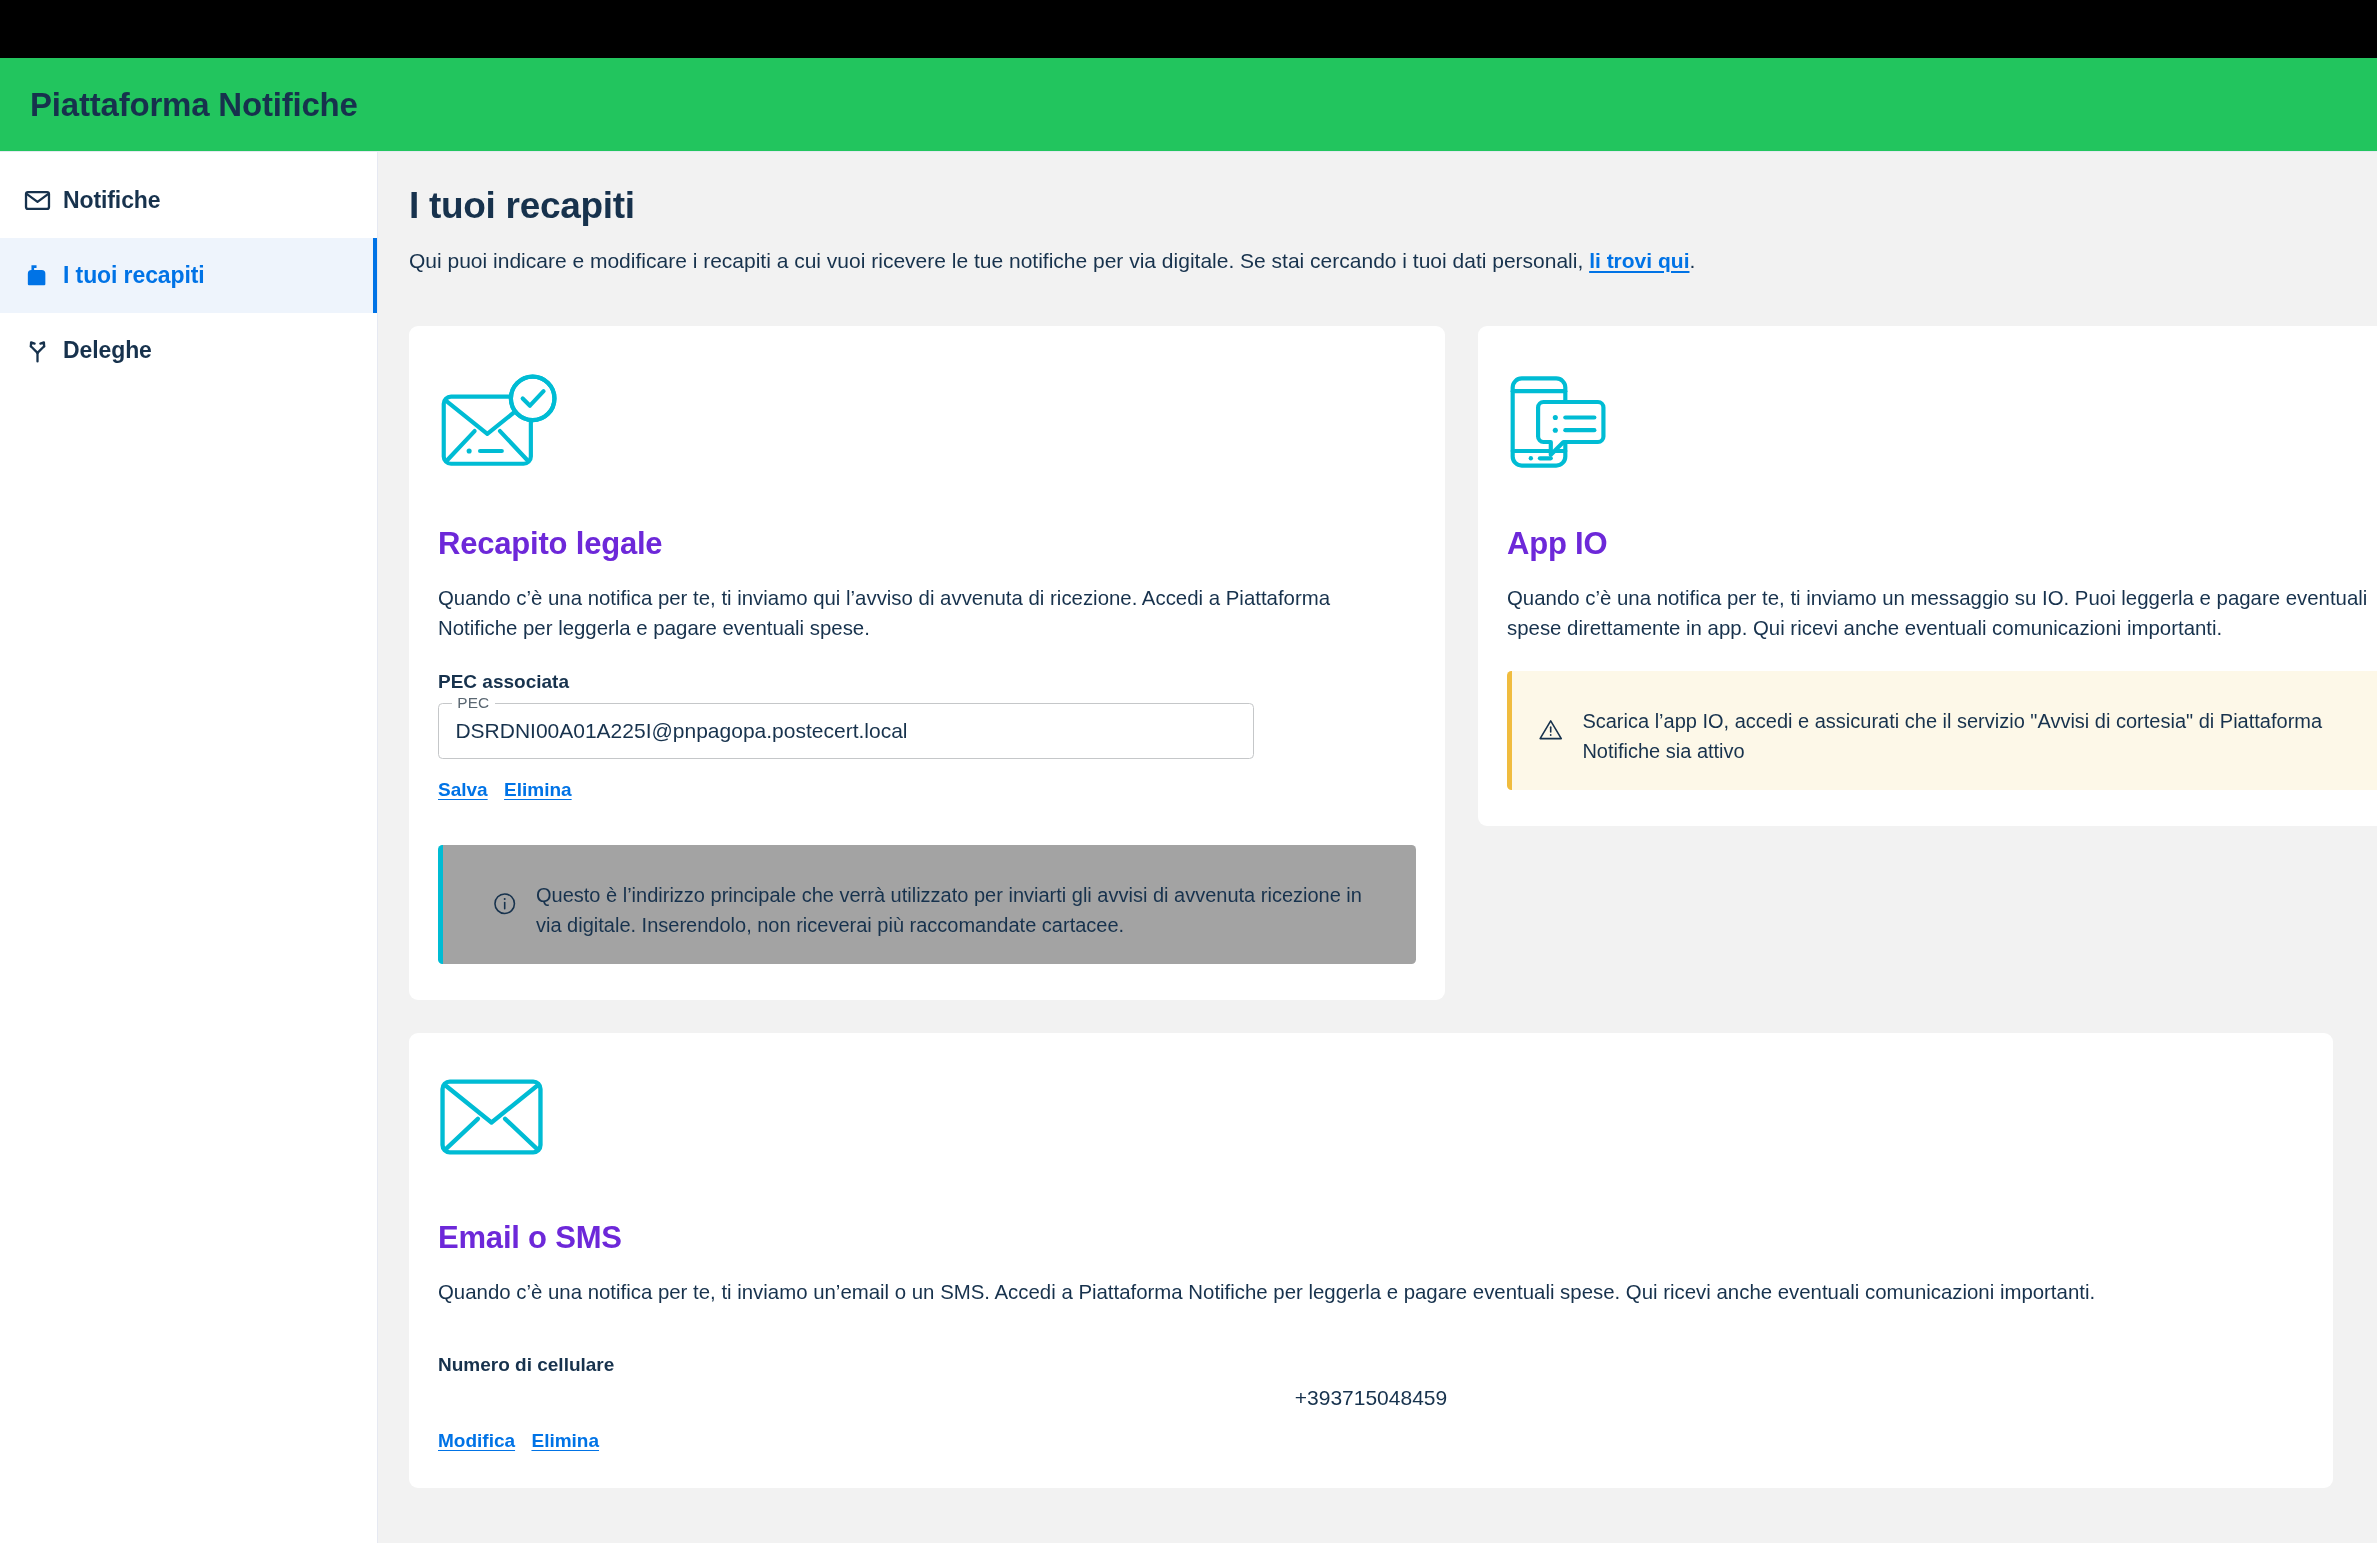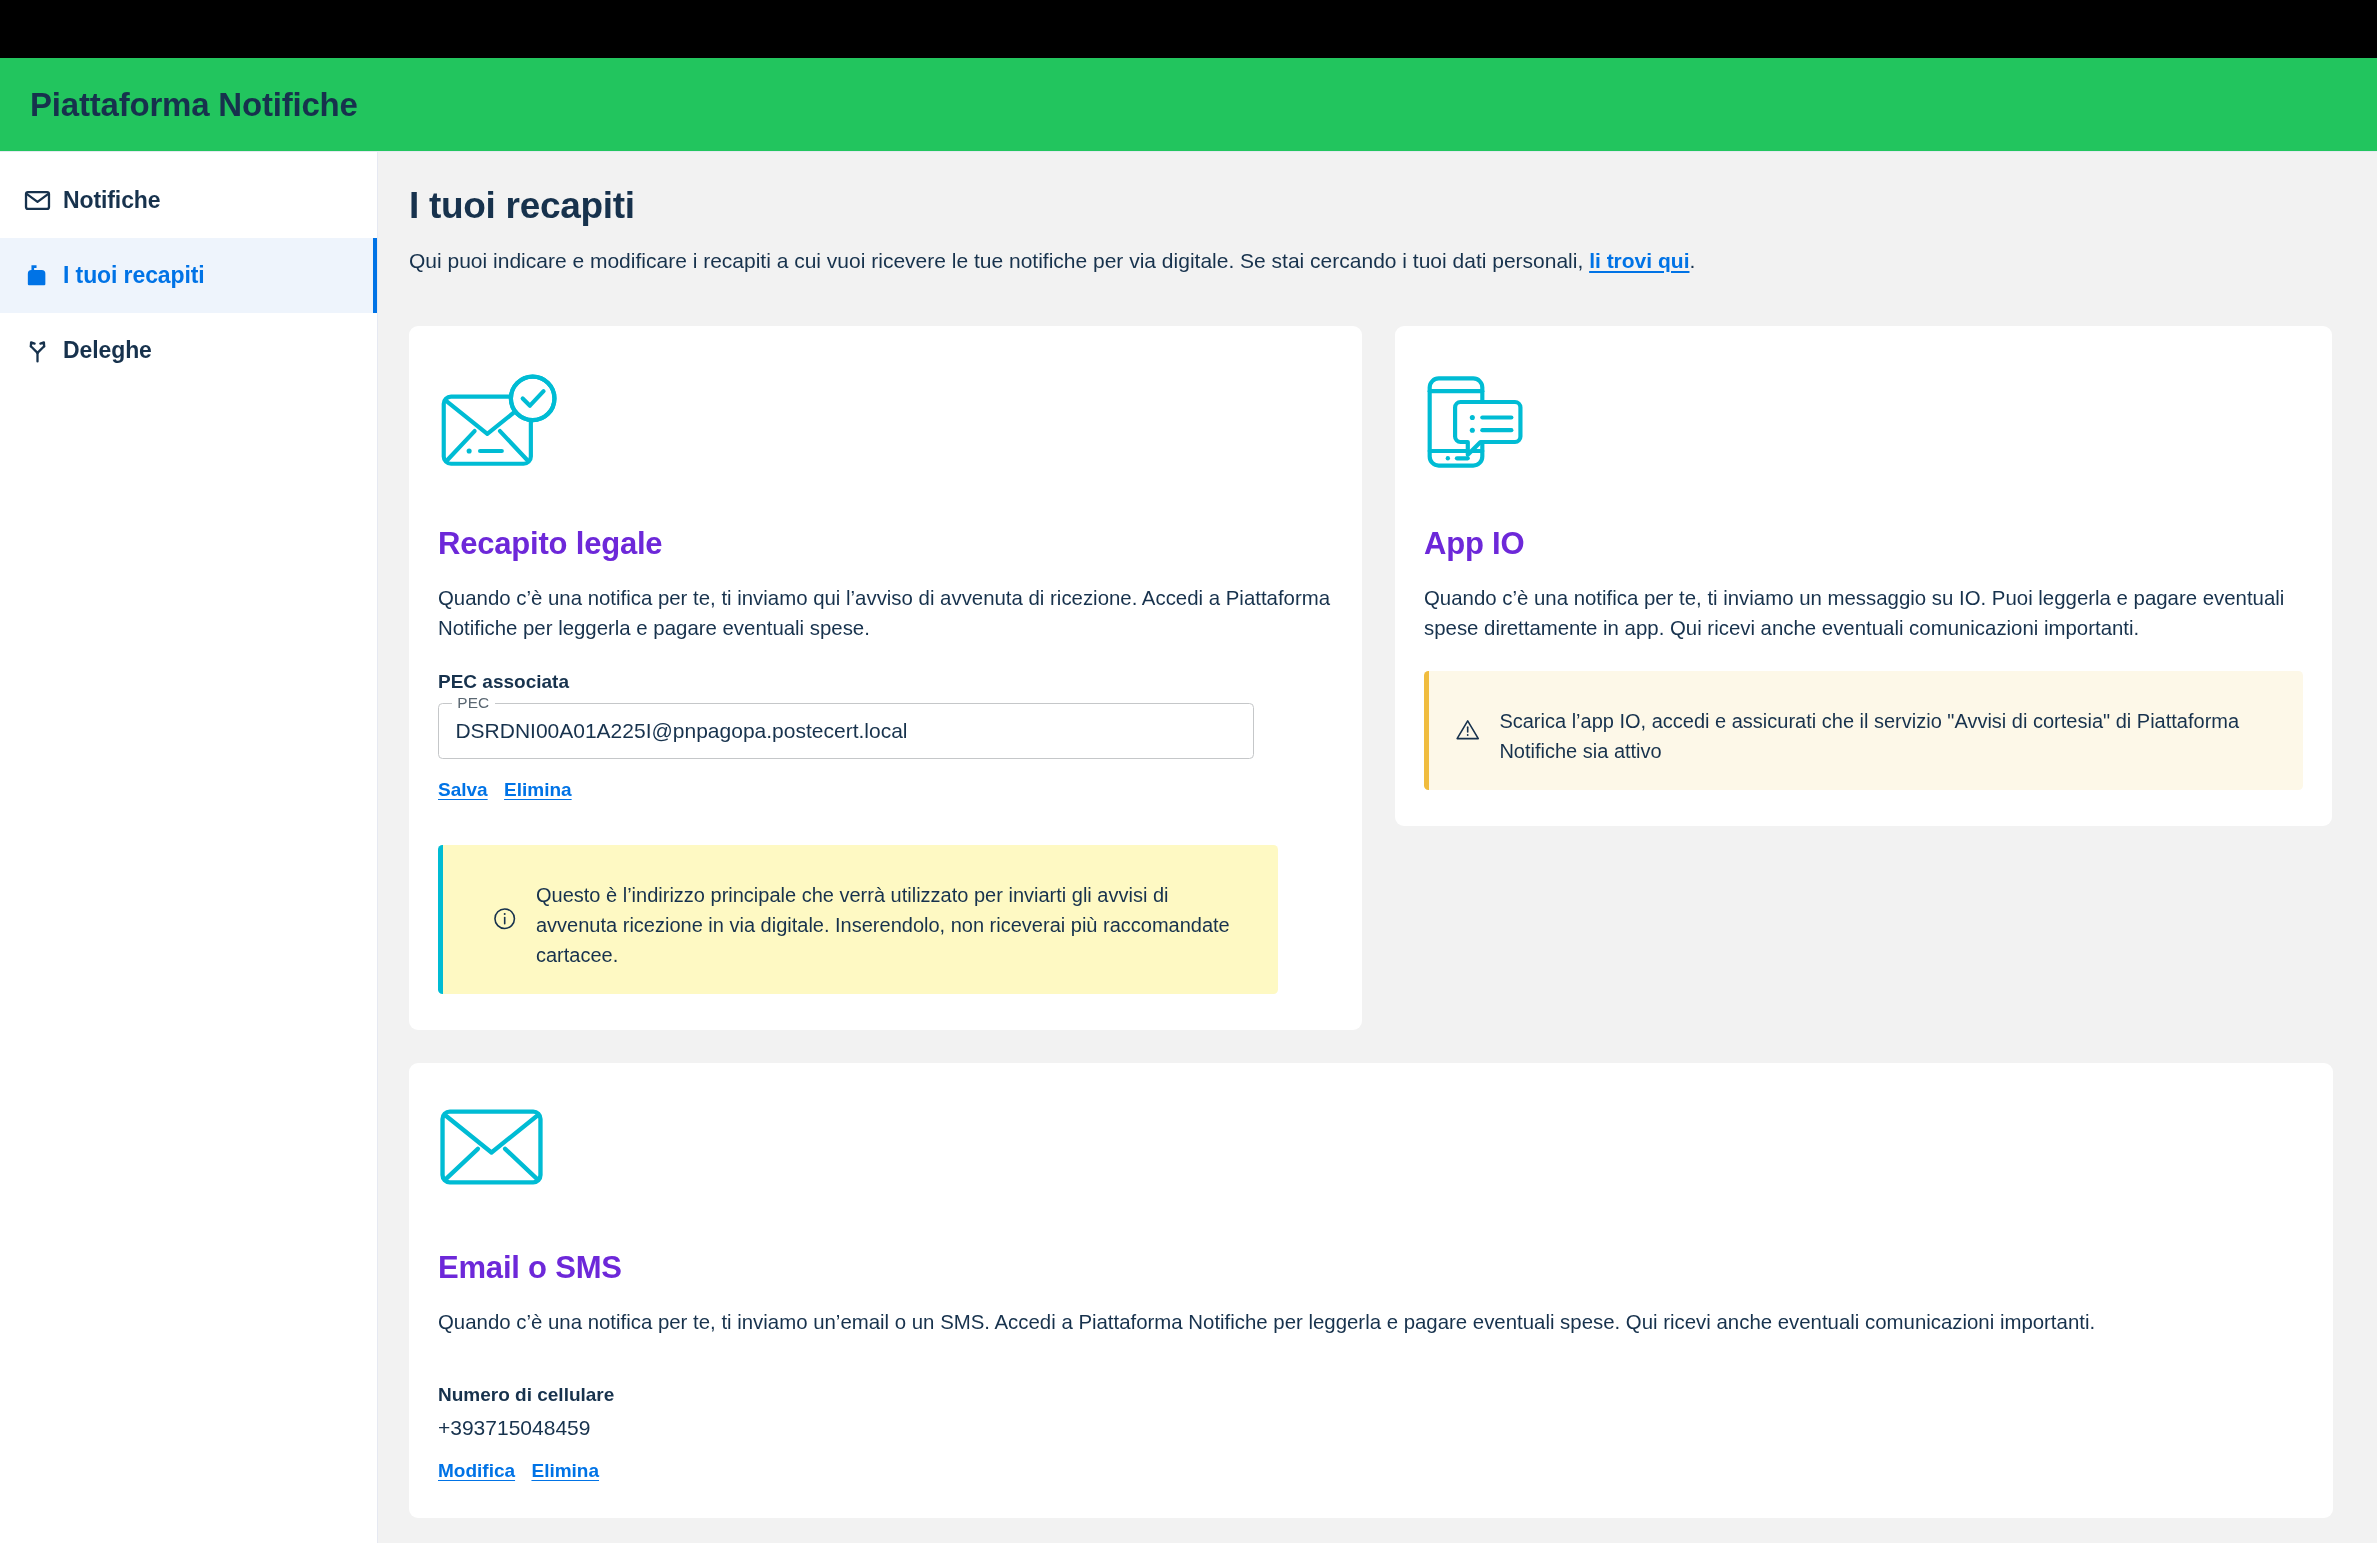--- a/index.html
+++ b/index.html
@@ -195,41 +195,41 @@
 
   
   .alert {
     display: flex;
     gap: 18px;
     align-items: center;
     border-radius: 4.5px;
     padding: 23.6px 25.4px;
   }
   .alert-info {
-    background: #fef9c3;
+    background: #a3a3a3;
     border-left: 5.5px solid #00bcd4;
     margin-top: 44px;
-    width: 840px;
+    width: 978px;
     padding-left: 48px;
   }
   .alert-warning {
     background: #fdf8e8;
     border-left: 5.5px solid #f0bc3e;
     margin-top: 12.7px;
     width: 100%;
   }
   .alert-icon { flex: 0 0 27px; display: flex; align-items: center; justify-content: center; }
   .alert-text {
     font-size: 20px;
     line-height: 1.5;
     color: #17324d;
     margin-top: 12px;
   }
 
-  .value-text { font-size: 21px; color: #17324d; margin-top: 5.5px; }
+  .value-text { font-size: 21px; color: #17324d; margin-top: 5.5px; text-align: center; }
 
   .spacer-8 { height: 20px; }
 </style>
 </head>
 <body>
 
 <div class="top-strip"></div>
 
 <header class="app-header">
   <div class="app-title">Piattaforma Notifiche</div>

